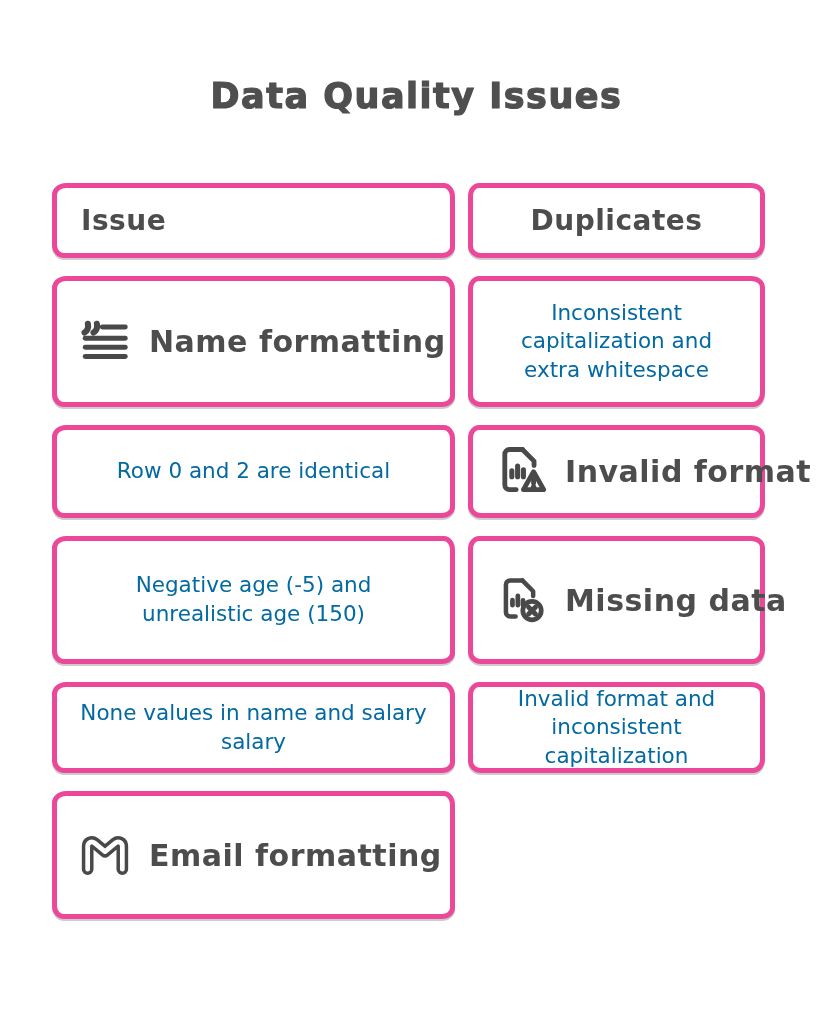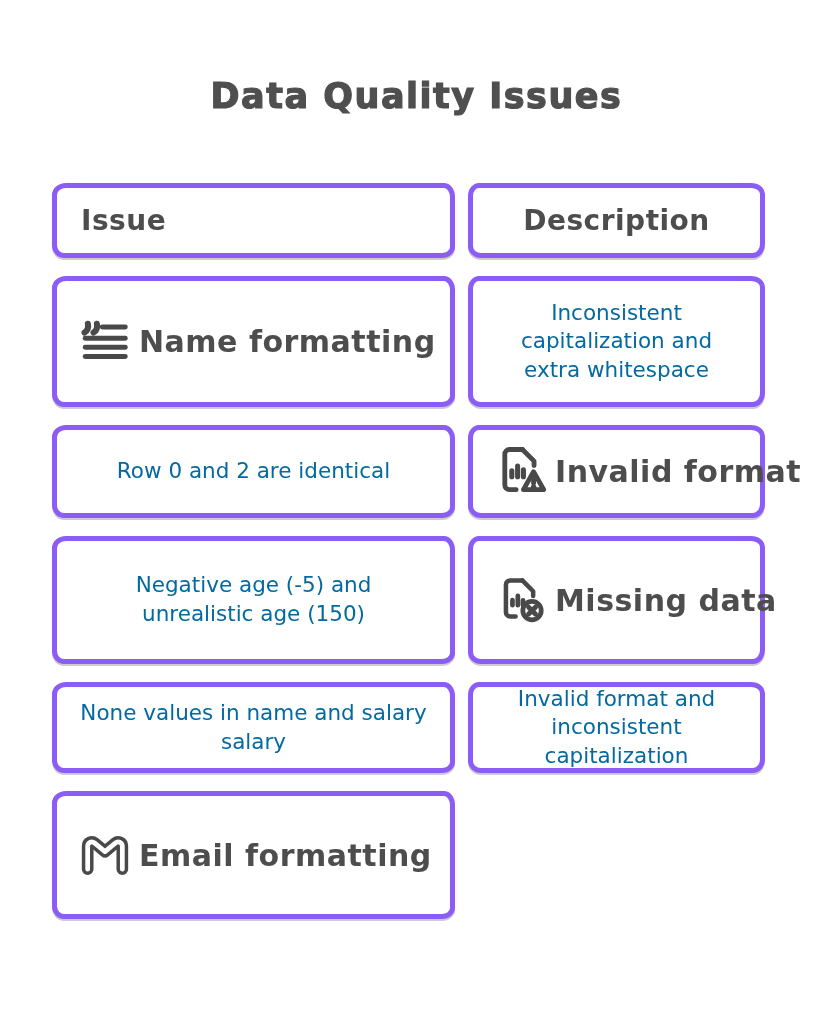--- a/index.html
+++ b/index.html
@@ -34,39 +34,40 @@
     left: 52px;
     display: grid;
     grid-template-columns: 403px 297px;
     grid-template-rows: 75px 131px 93px 128px 91px 128px;
     column-gap: 13px;
     row-gap: 18px;
   }
   .cell {
     box-sizing: border-box;
     background: #ffffff;
-    border: 5px solid #8b5cf6;
+    border: 5px solid #ec4899;
     display: flex;
     align-items: center;
     box-shadow: 0 2px 0 rgba(73,73,73,0.28);
   }
   
   .cell:nth-child(odd)  { border-radius: 14px 11px 13px 12px / 12px 14px 11px 13px; }
   .cell:nth-child(even) { border-radius: 11px 14px 12px 13px / 13px 11px 14px 12px; }
 
   .head-issue { padding-left: 24px; }
   .head-desc  { justify-content: center; }
   .head-label {
     font-size: 28px;
     font-weight: bold;
     letter-spacing: 0.5px;
     color: #4d4d4d;
   }
   .issue-cell {
     padding: 0 10px 0 14px;
+    gap: 10px;
   }
   .icon-box {
     flex: 0 0 68px;
     display: flex;
     align-items: center;
     justify-content: center;
   }
   .issue-label {
     font-size: 30px;
     font-weight: bold;
@@ -90,21 +91,21 @@
 <div class="canvas">
 
   <h1 class="title">Data Quality Issues</h1>
 
   <div class="grid">
 
     <div class="cell head-issue">
       <span class="head-label">Issue</span>
     </div>
     <div class="cell head-desc">
-      <span class="head-label">Description</span>
+      <span class="head-label">Duplicates</span>
     </div>
 
     <div class="cell issue-cell">
       <span class="icon-box">
         <svg viewBox="0 0 24 24" width="60" height="54">
           <g fill="none" stroke="#494949" stroke-linecap="round">
             <path d="M10.8 5.3 H21" stroke-width="2.2"></path>
             <path d="M3.2 10.3 H21" stroke-width="2.2"></path>
             <path d="M3.2 14.3 H21" stroke-width="2.2"></path>
             <path d="M3.2 18.4 H21" stroke-width="2.2"></path>

